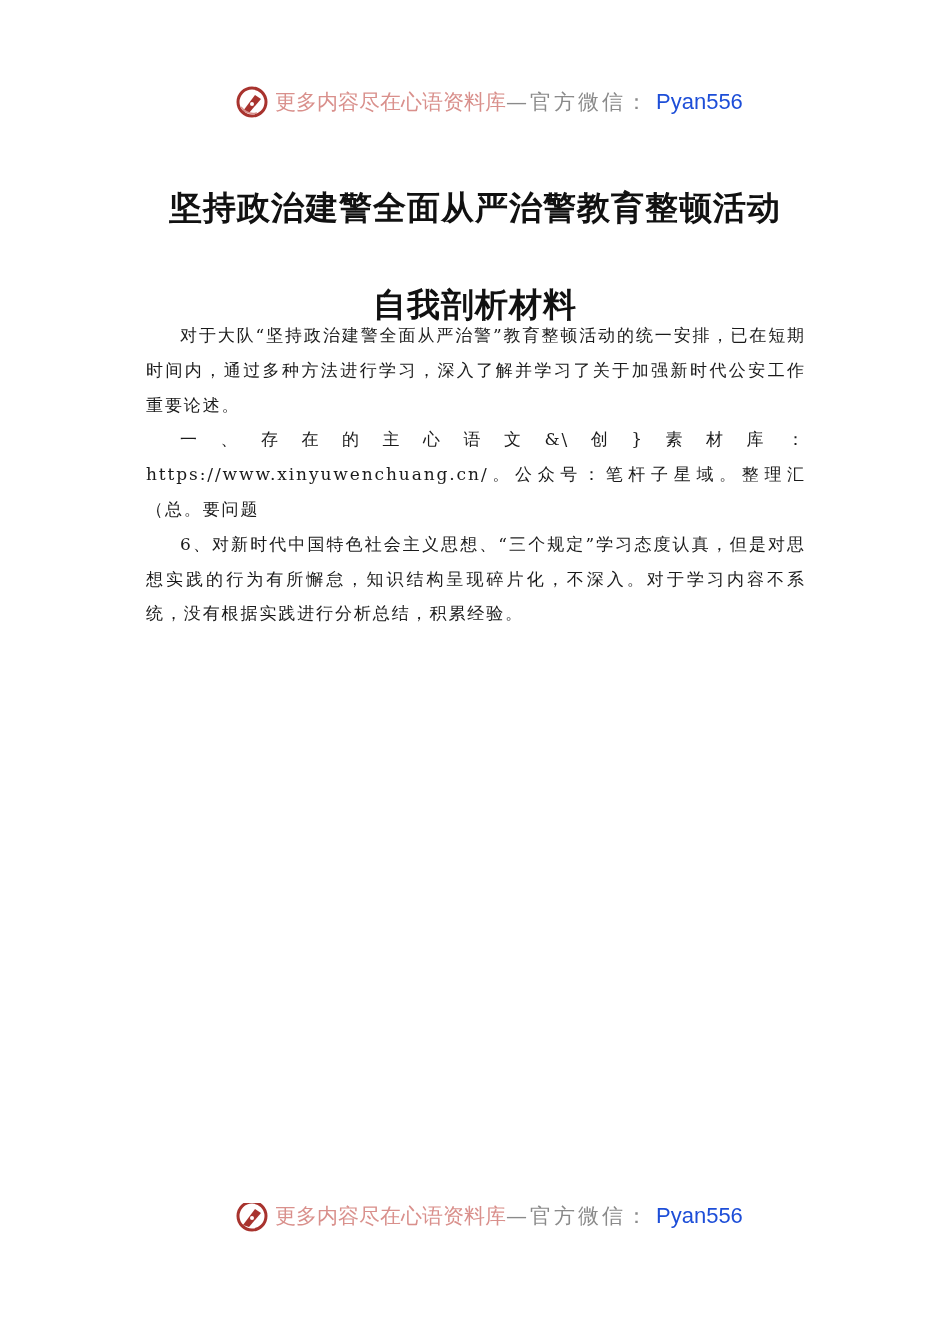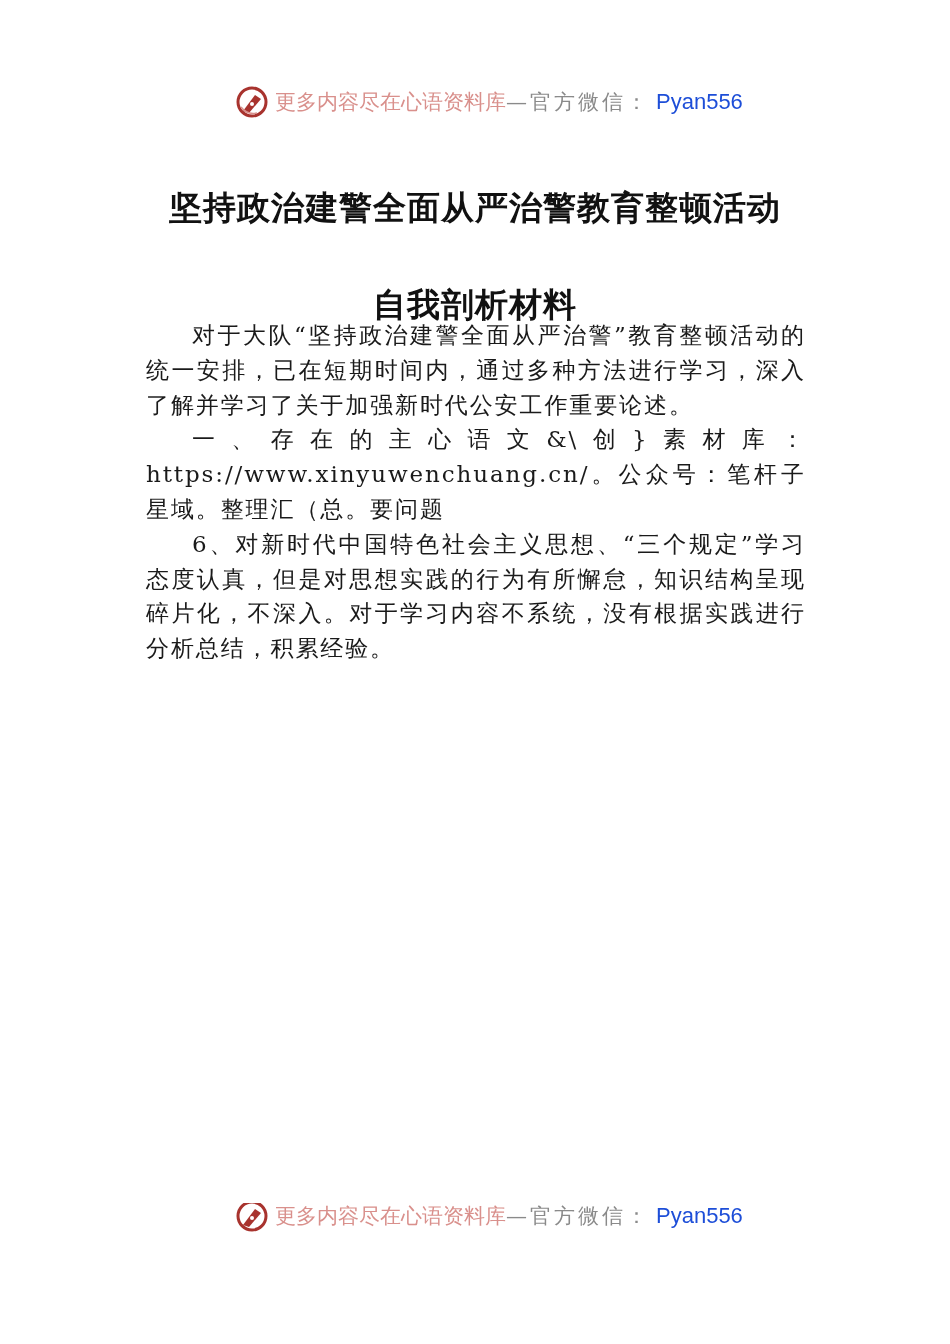--- a/index.html
+++ b/index.html
@@ -12,21 +12,21 @@
   .watermark.bottom .wm-inner { margin-top: -8px; display: flex; align-items: center; }
   .wm-logo { width: 34px; height: 34px; margin-right: 6px; }
   .wm-text-red { font-family: "DejaVu Serif", "Liberation Serif", serif; font-size: 21px; color: #d9908c; letter-spacing: 0px; }
   .wm-text-gray { font-family: "DejaVu Serif", "Liberation Serif", serif; font-size: 21px; color: #8a8a8a; letter-spacing: 3px; }
   .wm-text-id { font-family: "Liberation Sans", sans-serif; font-size: 22px; color: #1d4ed8; margin-left: 6px; }
 
   .title { position: absolute; left: 0; width: 950px; text-align: center; font-family: "DejaVu Serif", "Liberation Serif", serif; font-weight: bold; color: #111; font-size: 33px; letter-spacing: 1px; }
   .title.l1 { top: 186px; }
   .title.l2 { top: 259px; margin-top: 24px; }
 
-  .body { position: absolute; left: 146px; width: 660px; top: 318px; font-family: "DejaVu Serif", "Liberation Serif", serif; font-size: 23px; color: #1a1a1a; line-height: 34.8px; letter-spacing: 1.9px; text-align: justify; }
+  .body { position: absolute; left: 146px; width: 660px; top: 318px; font-family: "DejaVu Serif", "Liberation Serif", serif; font-size: 17px; color: #1a1a1a; line-height: 34.8px; letter-spacing: 1.9px; text-align: justify; }
   .body p { margin: 0; text-indent: 2em; }
 </style>
 </head>
 <body>
 
 <div class="page">
 
   <div class="watermark top">
     <svg class="wm-logo" viewBox="0 0 34 34">
       <circle cx="17" cy="17" r="14" fill="none" stroke="#a8332e" stroke-width="3"></circle>

